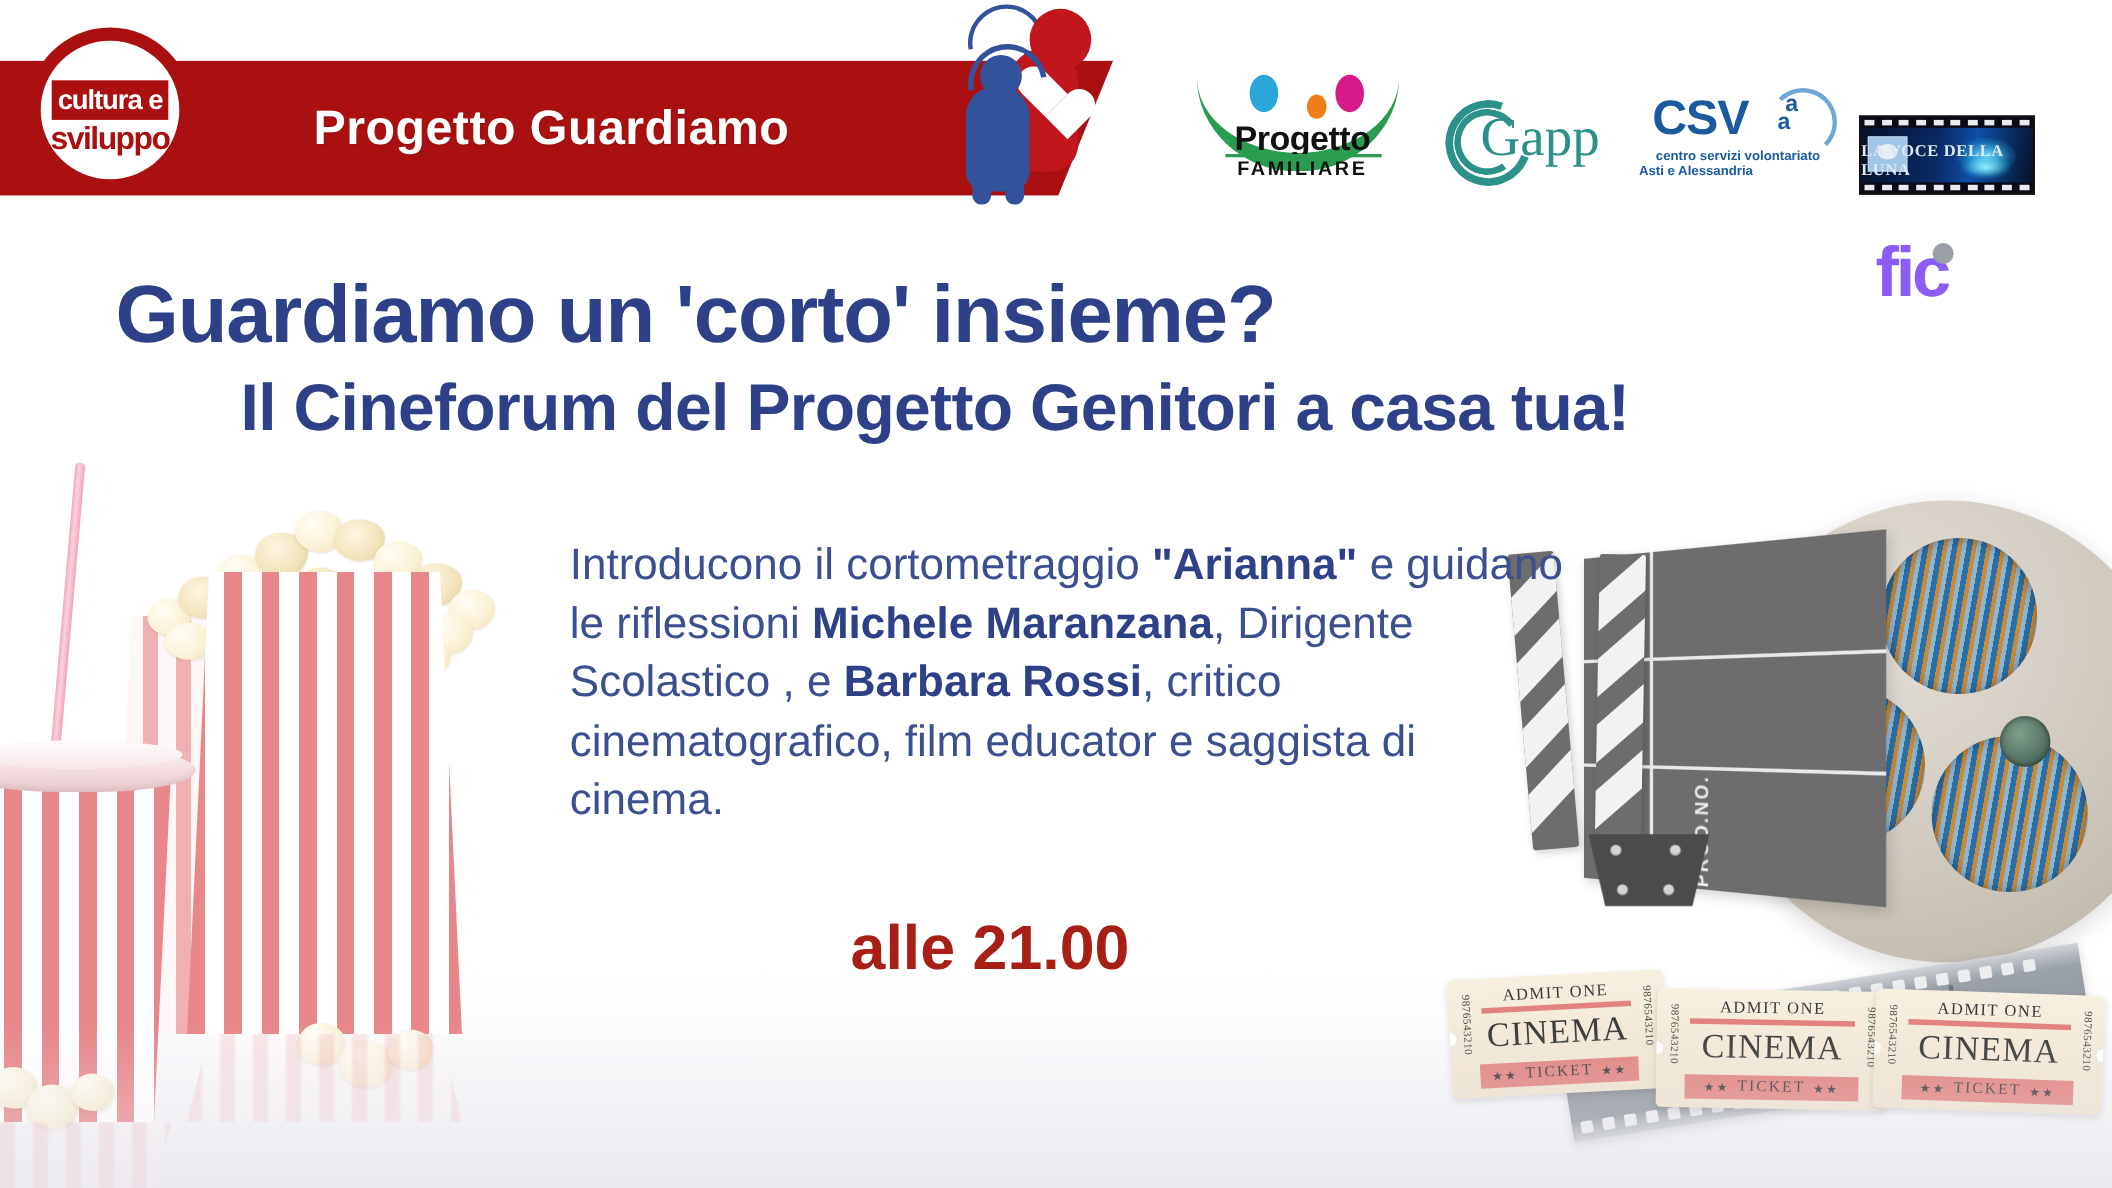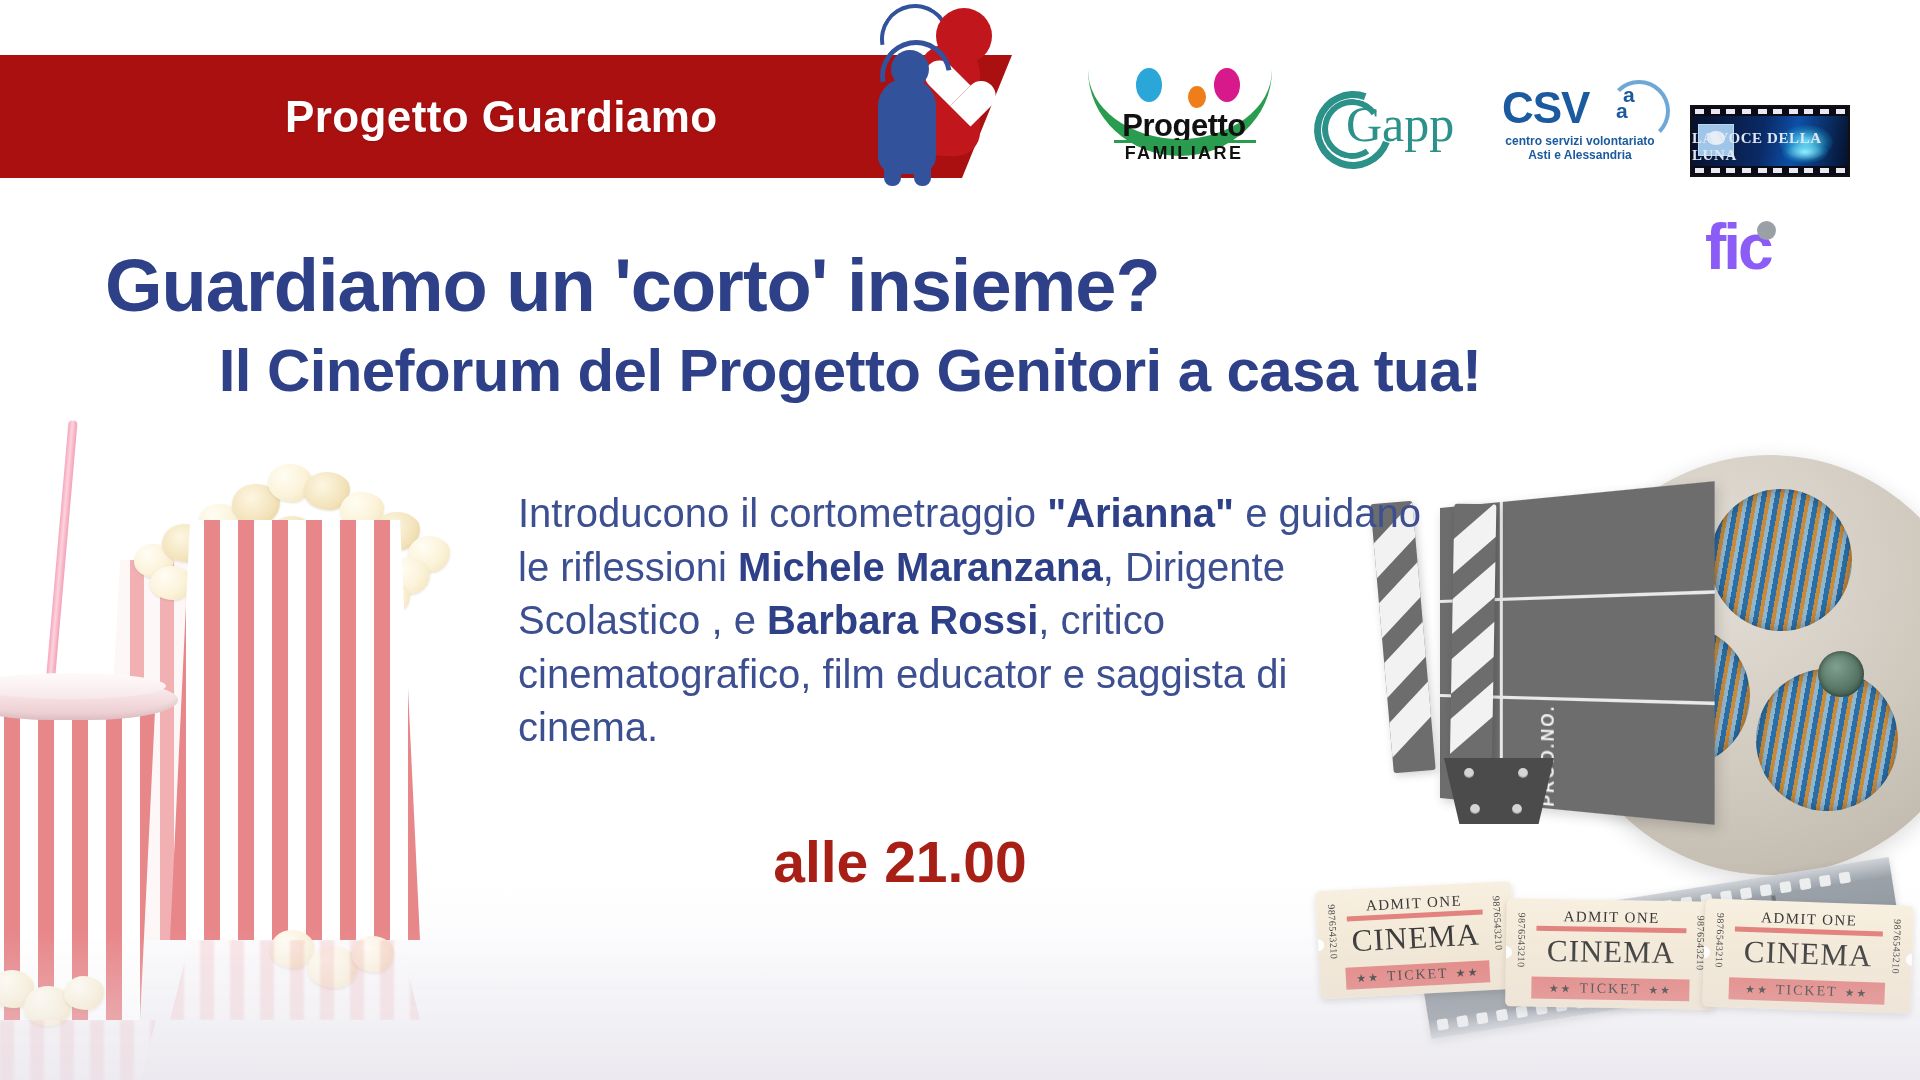--- a/index.html
+++ b/index.html
@@ -119,21 +119,21 @@
   
   .csv{position:absolute;left:1490px;top:78px;width:180px;height:92px;}
   .csv-main{position:absolute;left:12px;top:8px;font-size:44px;font-weight:bold;color:#1b5a9e;letter-spacing:-1px;line-height:1;}
   .csv-arc{
     position:absolute;left:118px;top:2px;width:54px;height:54px;border:4px solid #6fa8d6;border-radius:50%;
     border-left-color:transparent;border-bottom-color:transparent;
   }
   .csv-a1{position:absolute;left:133px;top:6px;font-size:21px;font-weight:bold;color:#1b5a9e;line-height:1;}
   .csv-a2{position:absolute;left:126px;top:22px;font-size:21px;font-weight:bold;color:#1b5a9e;line-height:1;}
   .csv-sub1{position:absolute;left:0;top:56px;width:180px;text-align:center;font-size:12px;font-weight:bold;color:#1b5a9e;line-height:1.25;}
-  .csv-sub2{position:absolute;left:0;top:70px;width:180px;text-align:center;font-size:12px;font-weight:bold;color:#1b5a9e;line-height:1.25;}
+  .csv-sub2{position:absolute;left:0;top:70px;width:180px;text-align:left;font-size:12px;font-weight:bold;color:#1b5a9e;line-height:1.25;}
 
   
   .luna{position:absolute;left:1690px;top:105px;width:160px;height:72px;background:#0a0a18;border:2px solid #111;box-sizing:border-box;}
   .luna-strip{position:absolute;left:0;width:100%;height:9px;background:#0a0a18;display:flex;align-items:center;justify-content:space-around;}
   .luna-strip.top{top:0;}
   .luna-strip.bot{bottom:0;}
   .luna-strip i{display:block;width:9px;height:5px;background:#e9e9ee;}
   .luna-inner{position:absolute;left:0;right:0;top:9px;bottom:9px;background:linear-gradient(100deg,#061029 0%,#0a2a66 45%,#0e4fa8 65%,#061029 100%);overflow:hidden;}
   .luna-glow{position:absolute;left:56%;top:18%;width:54px;height:34px;border-radius:50%;background:radial-gradient(ellipse at center,#6fe6ff 0%,rgba(30,160,210,.35) 55%,rgba(0,0,0,0) 75%);}
   .luna-glow2{position:absolute;left:58%;top:50%;width:46px;height:22px;border-radius:50%;background:radial-gradient(ellipse at center,#8ef0ff 0%,rgba(30,160,210,.25) 60%,rgba(0,0,0,0) 80%);}
@@ -505,20 +505,28 @@
         <span class="tk-star">★★</span>
       </div>
     </div>
   </div>
 
   <div class="floor-sheen"></div>
 
   <div class="band"></div>
   <div class="band-title">Progetto Guardiamo</div>
 
+  <div class="cs-logo">
+    <div class="cs-ring"></div>
+    <div class="cs-inner"></div>
+    <div class="cs-box">
+      <span>cultura e</span>
+    </div>
+    <div class="cs-sv">sviluppo</div>
+  </div>
 
   <div class="fam">
     <div class="arc-big"></div>
     <div class="red-head"></div>
     <div class="red-body"></div>
     <div class="heart"></div>
     <div class="arc-small"></div>
     <div class="blue-head"></div>
     <div class="blue-body"></div>
     <div class="leg1"></div>

